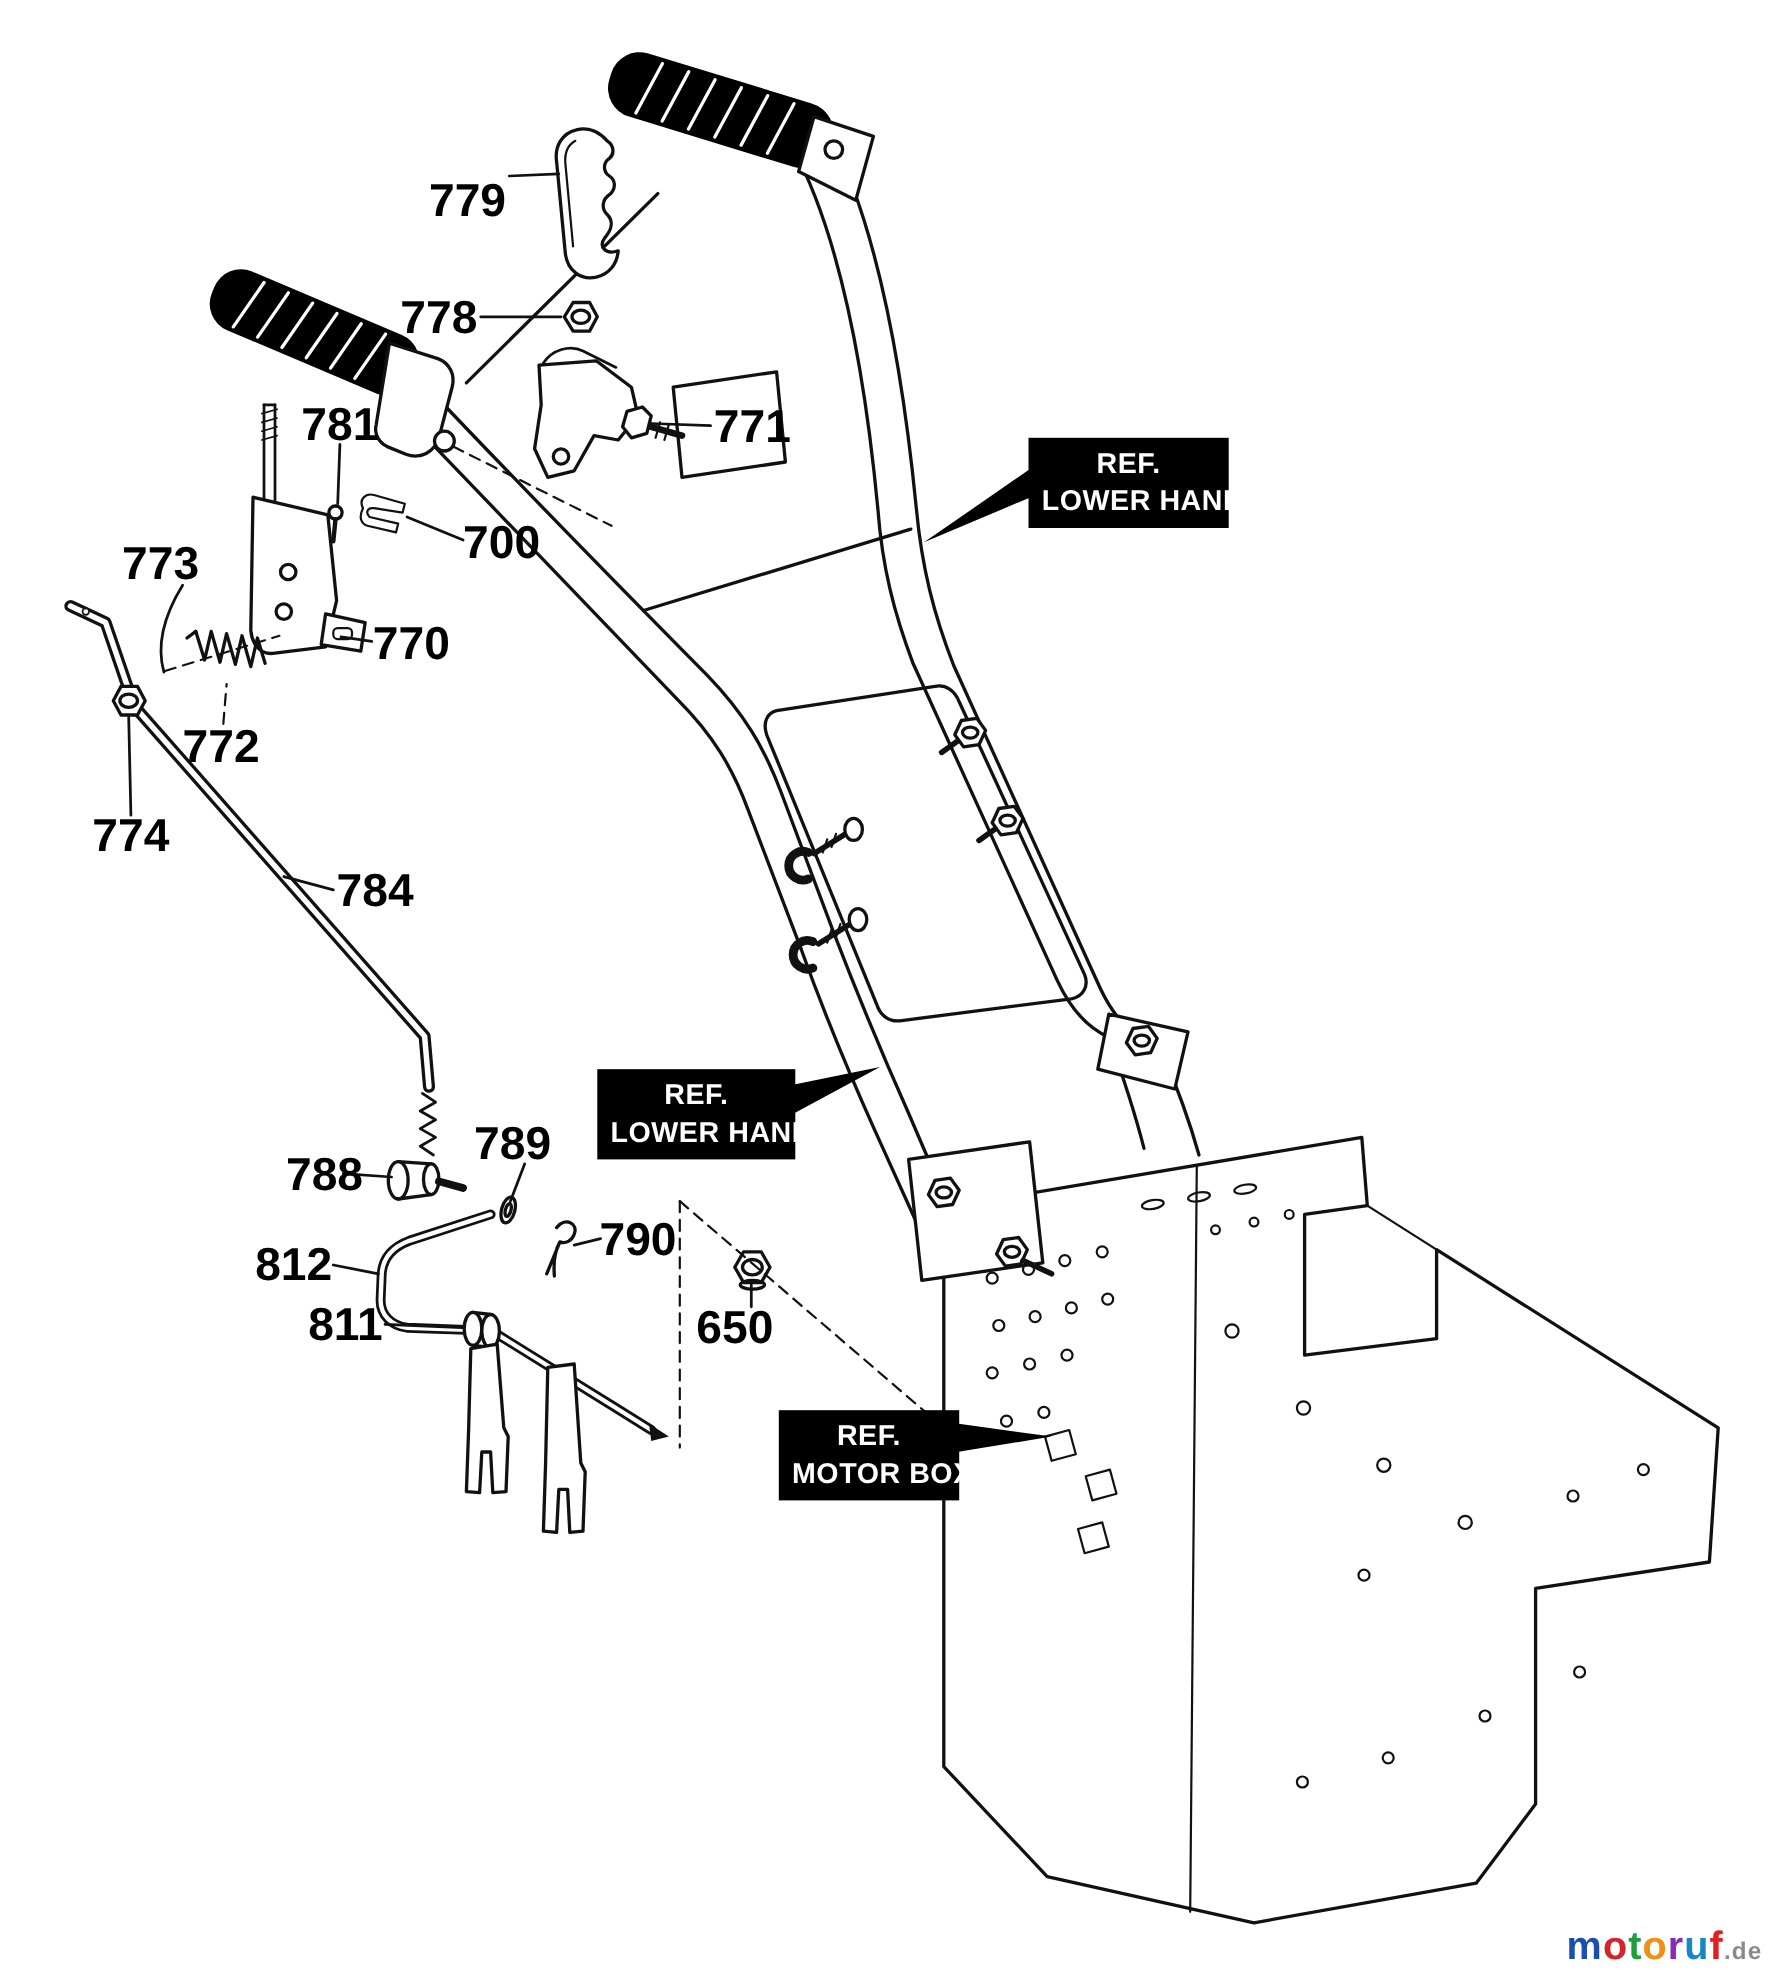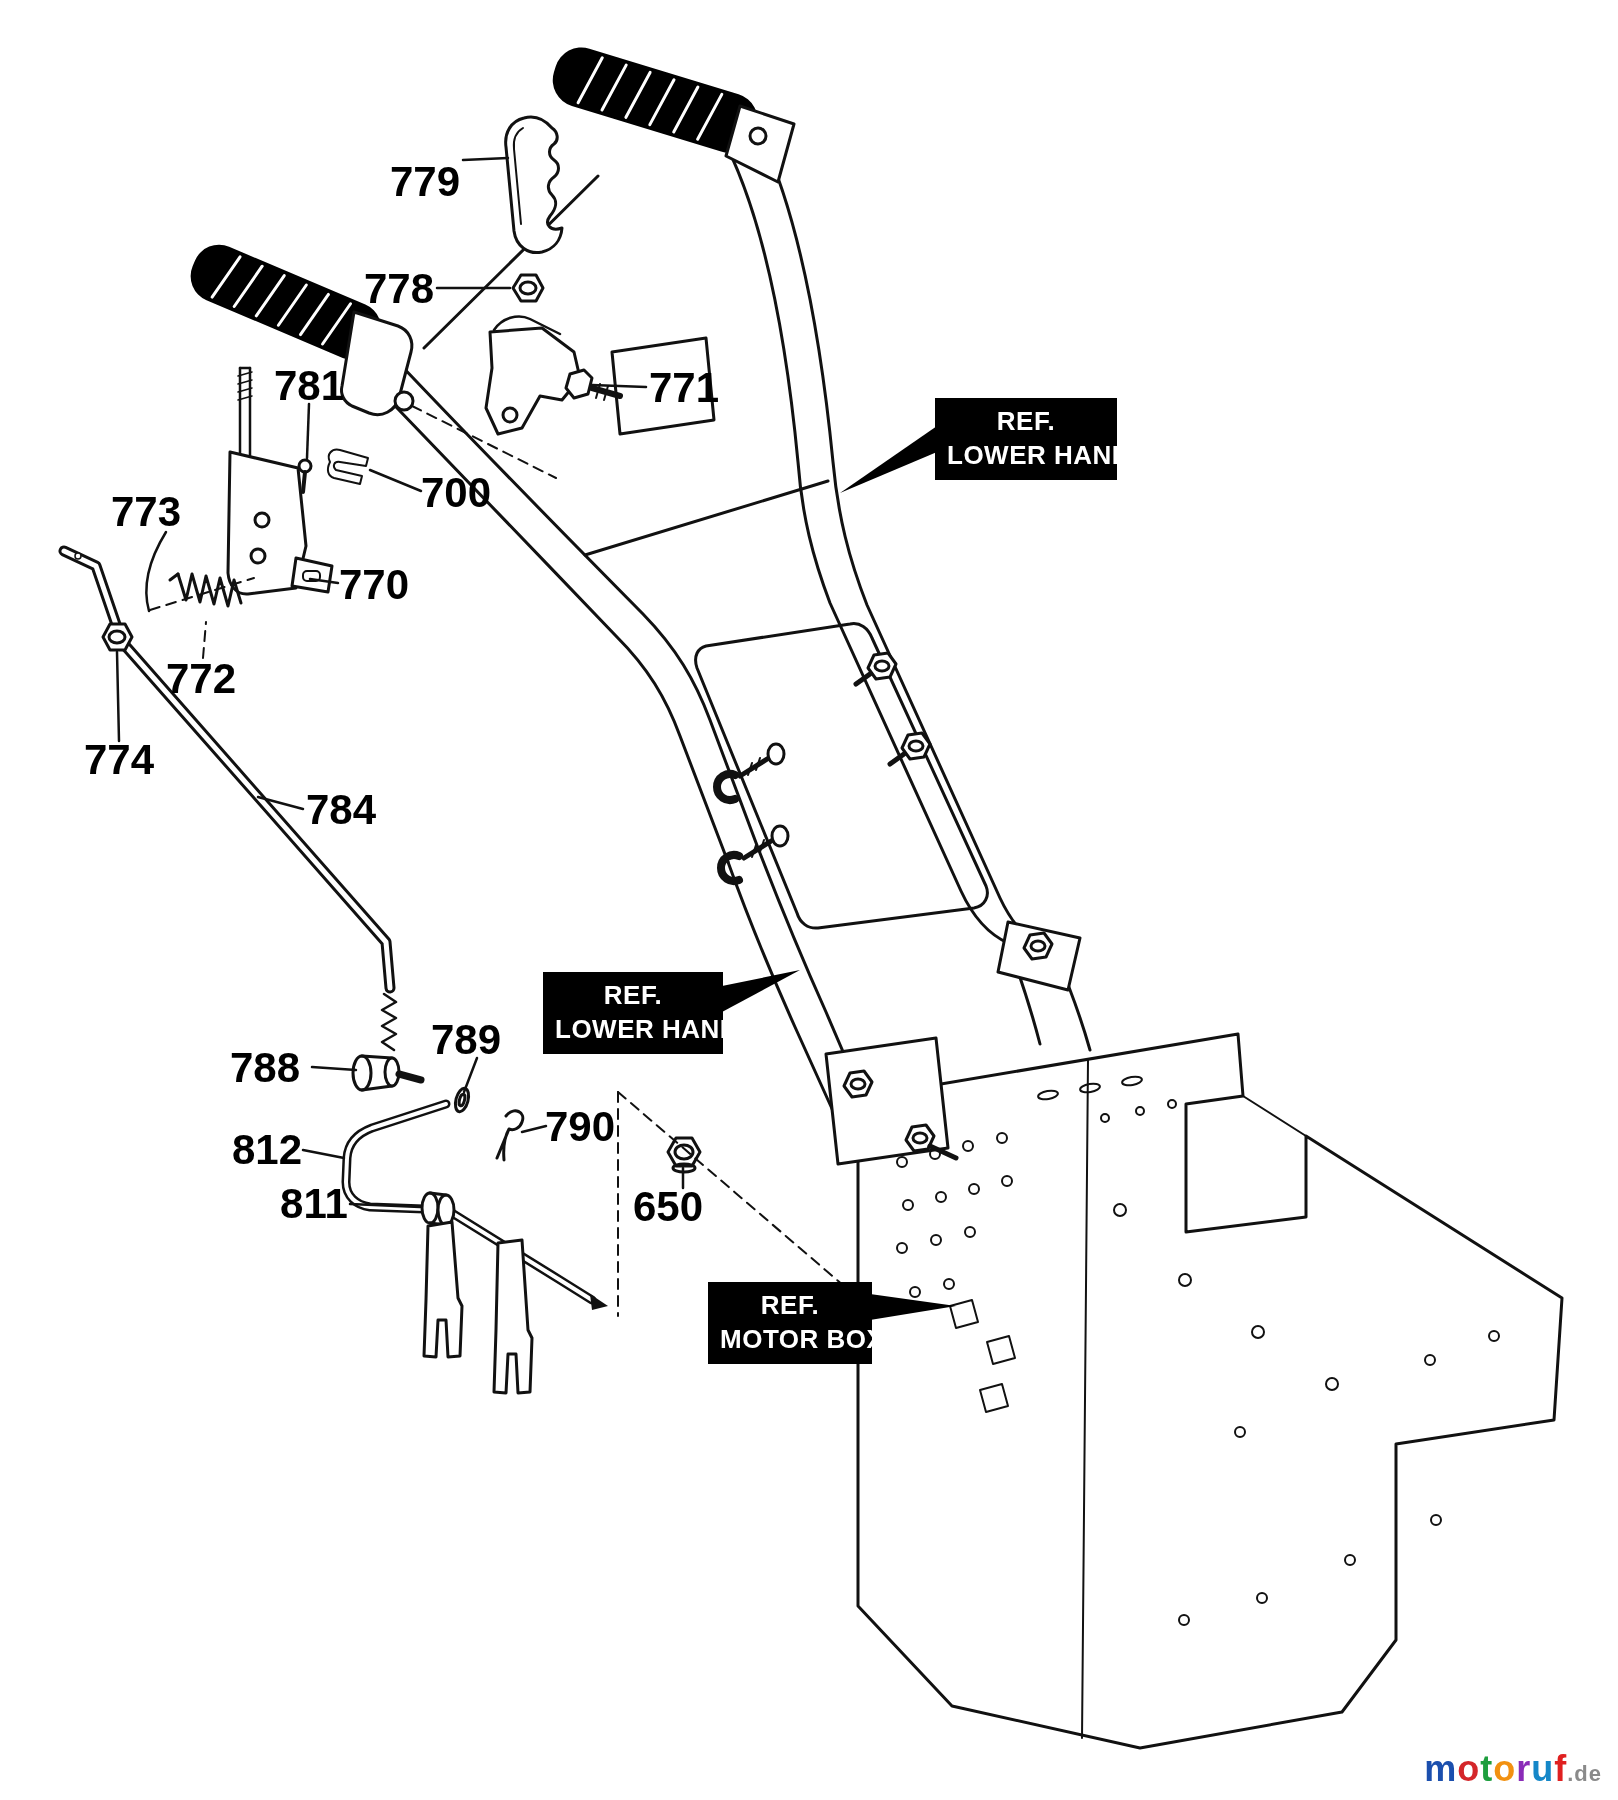--- a/index.html
+++ b/index.html
@@ -277,21 +277,21 @@
   <div class="part-label" style="left:425px; top:162px;margin-top:20px;">779</div>
   <div class="part-label" style="left:399px; top:289px;">778</div>
   <div class="part-label" style="left:309px; top:386px;">781</div>
   <div class="part-label" style="left:684px; top:388px;">771</div>
   <div class="part-label" style="left:146px; top:512px;">773</div>
   <div class="part-label" style="left:456px; top:493px;">700</div>
   <div class="part-label" style="left:374px; top:585px;">770</div>
   <div class="part-label" style="left:201px; top:679px;">772</div>
   <div class="part-label" style="left:119px; top:760px;">774</div>
   <div class="part-label" style="left:341px; top:810px;">784</div>
-  <div class="part-label" style="left:265px; top:1068px;">788</div>
+  <div class="part-label" style="left:295px; top:1068px;">788</div>
   <div class="part-label" style="left:466px; top:1040px;">789</div>
   <div class="part-label" style="left:580px; top:1127px;">790</div>
   <div class="part-label" style="left:267px; top:1150px;">812</div>
   <div class="part-label" style="left:314px; top:1204px;">811</div>
   <div class="part-label" style="left:668px; top:1207px;">650</div>
 
   <div class="ref-box" style="left:935px; top:398px; width:182px;">
     <div>REF.</div>
     <div>LOWER HANDLE</div>
   </div>

